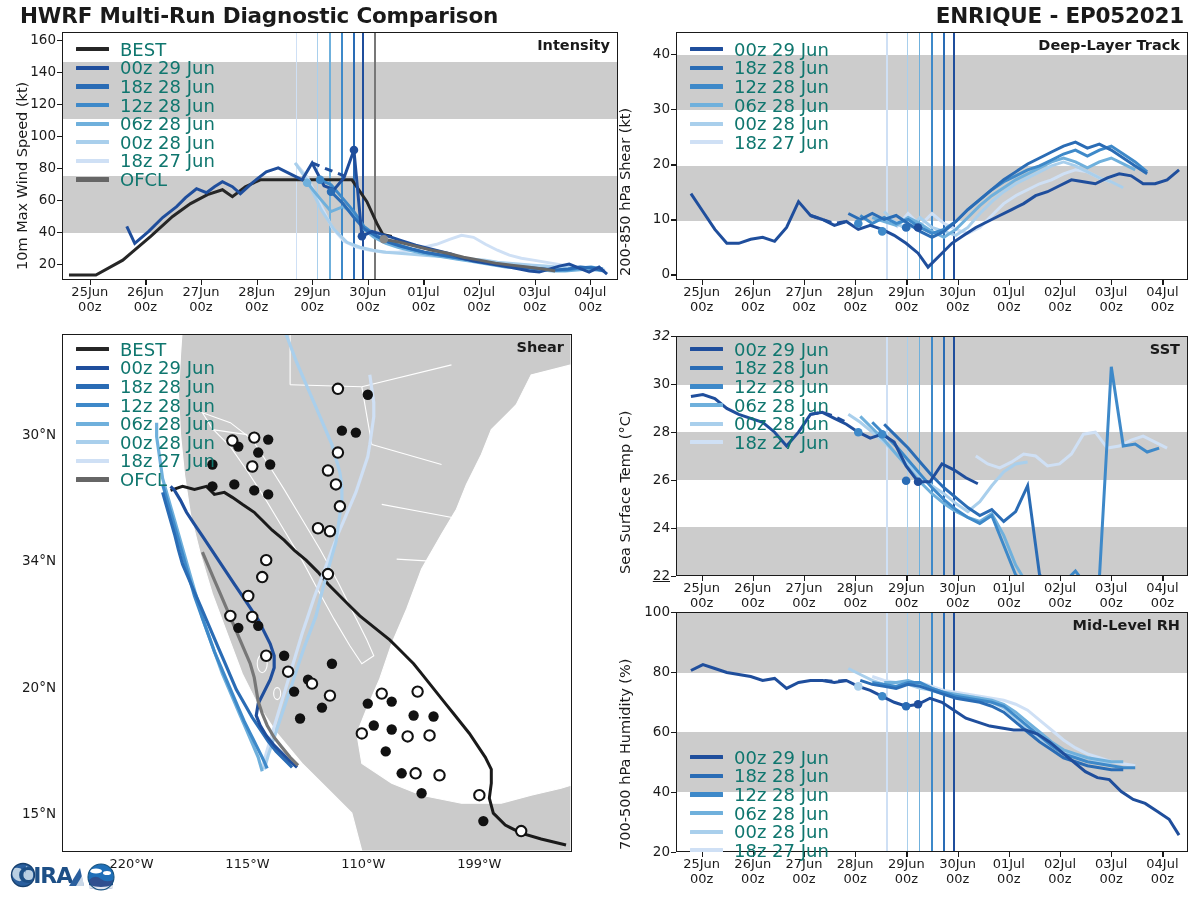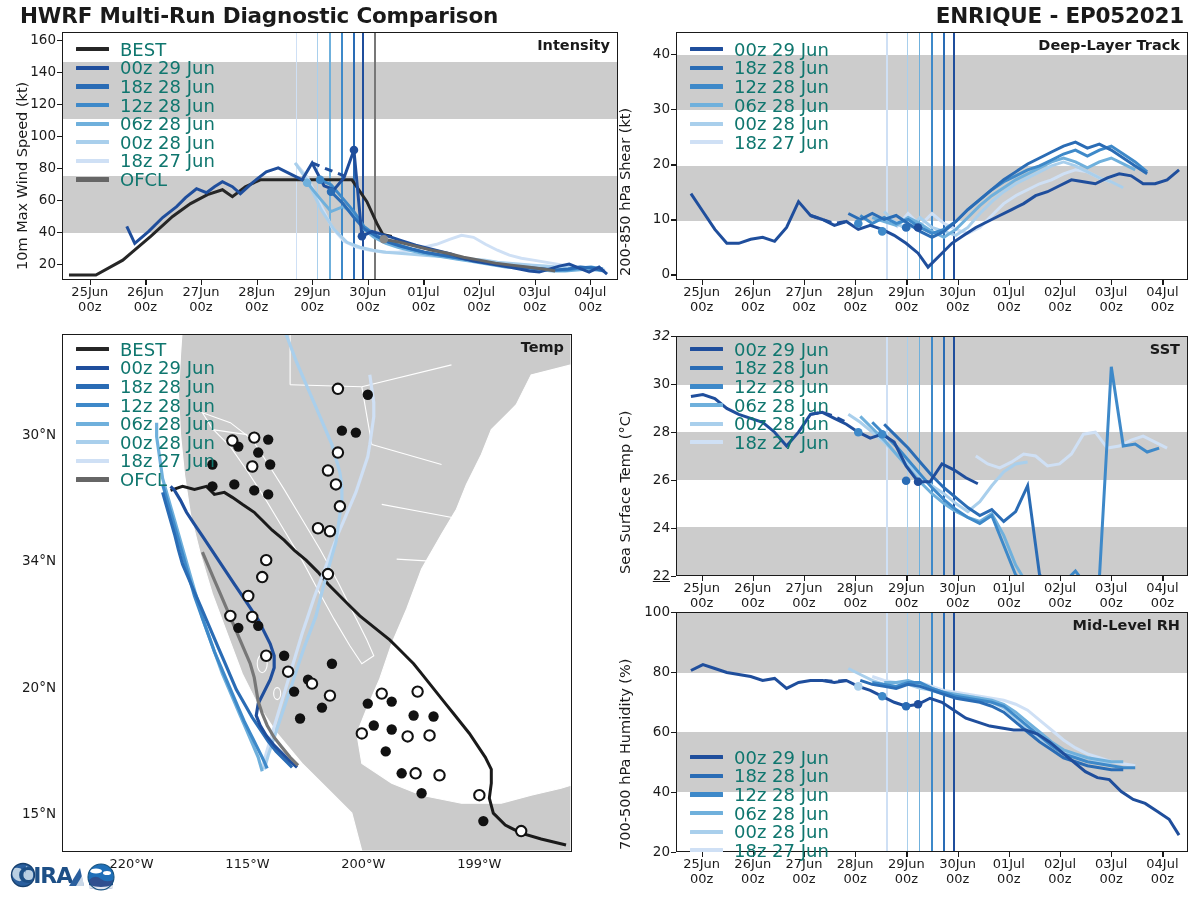--- a/index.html
+++ b/index.html
@@ -370,33 +370,33 @@
         <circle cx="378" cy="442" r="5.2" fill="#ffffff" stroke="#111111" stroke-width="2.1"></circle>
         <circle cx="346" cy="403" r="5.2" fill="#ffffff" stroke="#111111" stroke-width="2.1"></circle>
         <circle cx="368" cy="402" r="5.2" fill="#ffffff" stroke="#111111" stroke-width="2.1"></circle>
         <circle cx="354" cy="440" r="5.2" fill="#ffffff" stroke="#111111" stroke-width="2.1"></circle>
         <circle cx="320" cy="360" r="5.2" fill="#ffffff" stroke="#111111" stroke-width="2.1"></circle>
         <circle cx="356" cy="358" r="5.2" fill="#ffffff" stroke="#111111" stroke-width="2.1"></circle>
         <circle cx="460" cy="498" r="5.2" fill="#ffffff" stroke="#111111" stroke-width="2.1"></circle>
         <circle cx="300" cy="400" r="5.2" fill="#ffffff" stroke="#111111" stroke-width="2.1"></circle>
       </g>
     </svg>
-    <div class="panel-label">Temp</div>
+    <div class="panel-label">Shear</div>
   </div>
 </div>
 <div id="tk-yticks">
     <div class="ytick" style="left: 4px; width: 52px; top: 805.098px;">15°N</div>
     <div class="ytick" style="left: 4px; width: 52px; top: 678.756px;">20°N</div>
     <div class="ytick" style="left: 4px; width: 52px; top: 552.415px;">34°N</div>
     <div class="ytick" style="left: 4px; width: 52px; top: 426.073px;">30°N</div>
   </div>
 <div id="tk-xticks">
     <div class="xtick" style="left: 95.5455px; width: 72px; top: 857px;">220°W</div>
     <div class="xtick" style="left: 211.455px; width: 72px; top: 857px;">115°W</div>
-    <div class="xtick" style="left: 327.364px; width: 72px; top: 857px;">200°W</div>
+    <div class="xtick" style="left: 327.364px; width: 72px; top: 857px;">110°W</div>
     <div class="xtick" style="left: 443.273px; width: 72px; top: 857px;">199°W</div>
   </div>
 
 <div class="legend" style="left:76px; top:340px;">
   <div class="legend-row">
     <span class="swatch" style="background:#262626"></span>
     <span class="lgd-text">BEST</span>
   </div>
   <div class="legend-row">
     <span class="swatch" style="background:#1f4e9c"></span>

